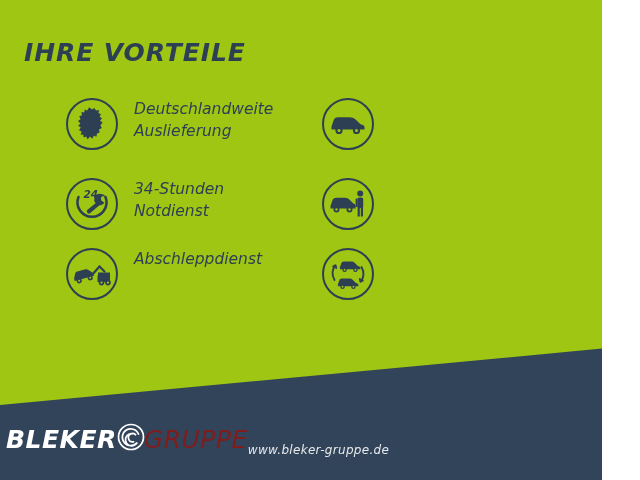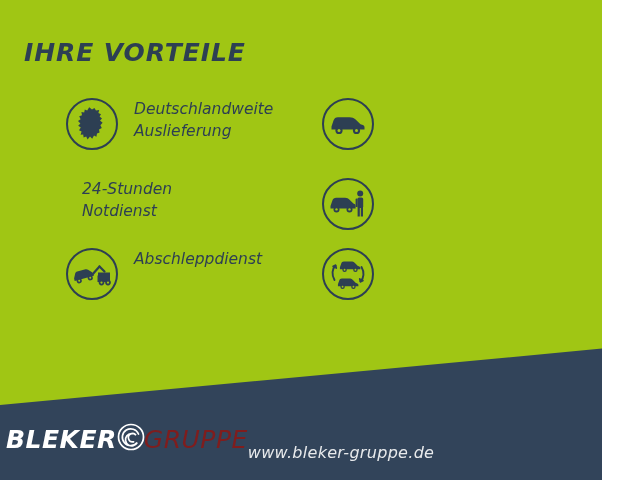--- a/index.html
+++ b/index.html
@@ -93,21 +93,21 @@
     color: #7f1d1d;
     letter-spacing: 0.5px;
   }
   #logo-mark {
     margin: 0 -2px 0 -1px;
     flex: 0 0 auto;
   }
   #logo-url {
     margin-top: 19px;
     align-self: center;
-    font-size: 16px;
+    font-size: 12px;
     color: #e8eaec;
     letter-spacing: 0.3px;
   }
 </style>
 </head>
 <body>
 
 <div id="slide">
 
   <div id="dark-panel"></div>
@@ -123,21 +123,33 @@
           L11.2 30.6 L8.6 31.6 L8.2 28.4 L5.6 28.8 L6.6 25.6 L4.0 24.2 L5.8 21.6
           L3.2 19.8 L5.4 17.4 L3.0 15.0 L5.6 13.2 L4.2 10.2 L7.0 9.2 L6.4 6.0
           L9.2 6.6 L9.8 3.4 L12.2 4.4 Z"></path>
       </svg>
     </div>
     <div class="feature-label">Deutschlandweite
 Auslieferung</div>
   </div>
 
   <div class="feature col-left row-2">
-    <div class="feature-label">24-Stunden
+    <div class="icon-circle">
+      <svg width="38" height="36" viewBox="0 0 38 36" aria-hidden="true">
+
+        <path d="M5.5 11 A 14.5 14.5 0 1 0 32.5 11" fill="none" stroke="#2d3f53" stroke-width="2.6" stroke-linecap="round"></path>
+
+        <text x="10.5" y="12" font-family="DejaVu Sans, Liberation Sans, sans-serif" font-size="10.5" font-weight="bold" fill="#2d3f53">24</text>
+
+        <rect x="12.5" y="19.5" width="16" height="4.2" rx="2" fill="#2d3f53" transform="rotate(-40 20.5 21.6)"></rect>
+
+        <path fill="#2d3f53" d="M27.2 8.2 a5.6 5.6 0 1 0 5.0 7.9 l-3.6 -1.6 -1.0 -2.6 1.4 -2.2 3.3 0.5 a5.6 5.6 0 0 0 -5.1 -2.0 z" transform="rotate(12 28.5 13)"></path>
+      </svg>
+    </div>
+    <div class="feature-label">34-Stunden
 Notdienst</div>
   </div>
 
   <div class="feature col-left row-3">
     <div class="icon-circle">
       <svg width="40" height="30" viewBox="0 0 40 30" aria-hidden="true">
 
         <g transform="rotate(-15 12 18)">
           <path fill="#2d3f53" d="M2 17 L4.5 12.2 C5 11.3 5.8 10.9 6.8 10.9 L15.5 10.9 C16.4 10.9 17.2 11.3 17.8 12.0 L21 15.6 L21.8 17.8 L21.8 19.4 L2 19.4 Z"></path>
           <circle cx="6.4" cy="20.4" r="2.6" fill="#2d3f53"></circle>

